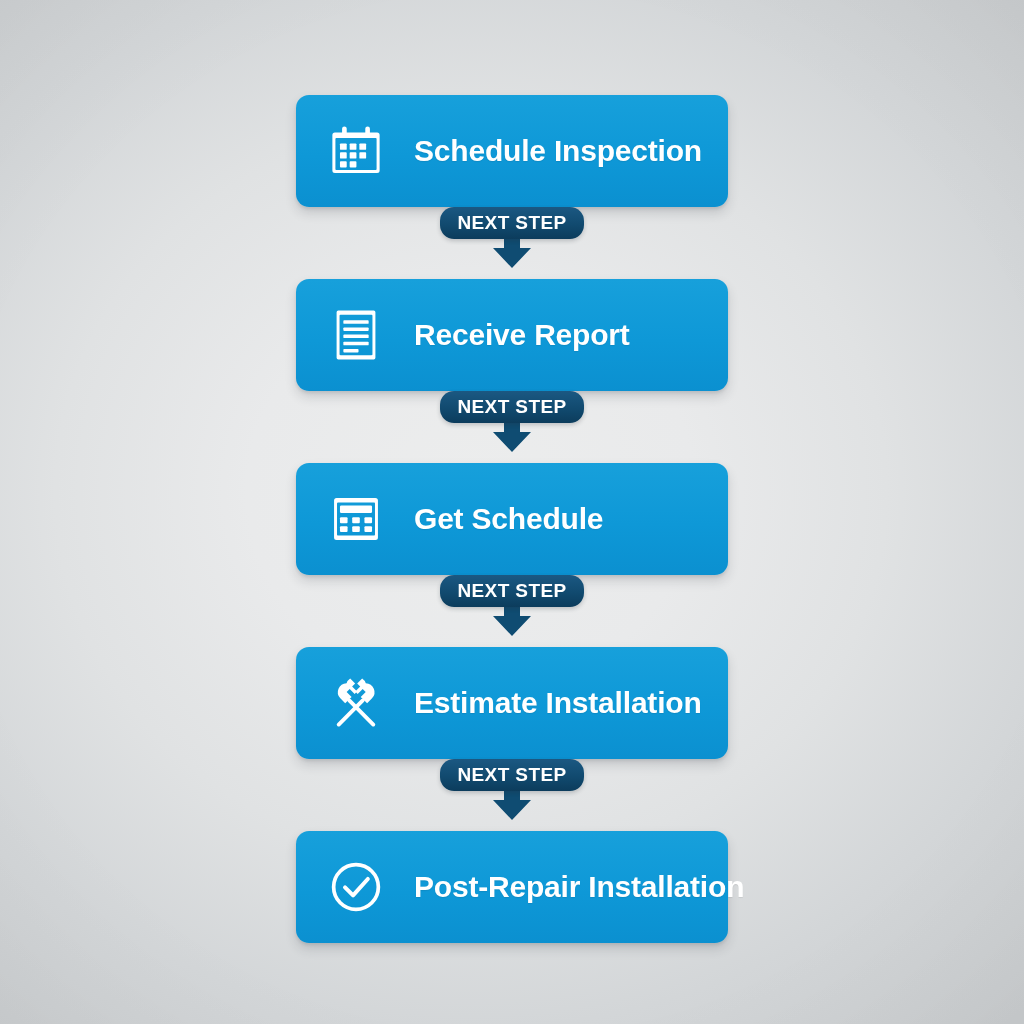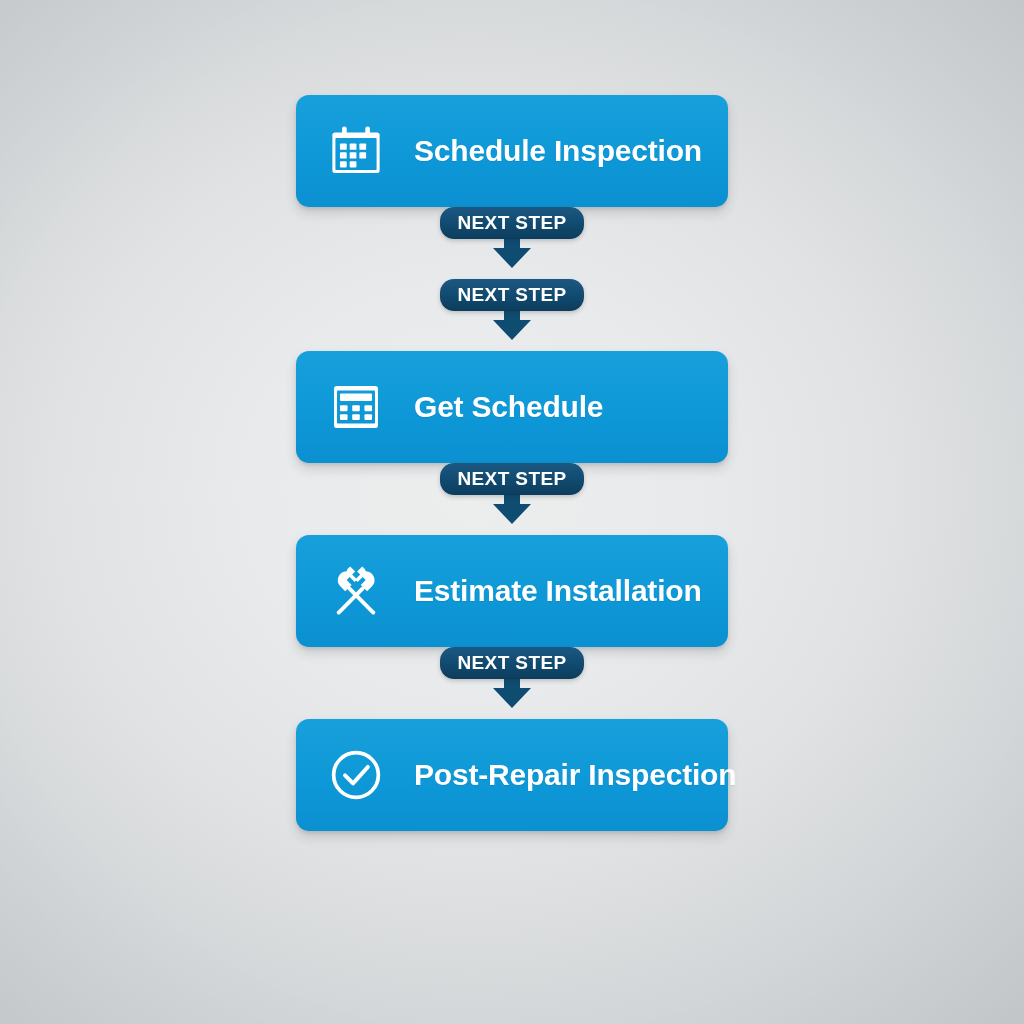--- a/index.html
+++ b/index.html
@@ -159,20 +159,35 @@
       <div class="connector-pill">
         <span>NEXT STEP</span>
       </div>
       <div class="connector-arrow">
         <svg width="56" height="34" viewBox="0 0 56 34" xmlns="http://www.w3.org/2000/svg">
           <path d="M20 0h16v12h11L28 32 9 12h11z" fill="#0f4c72"></path>
         </svg>
       </div>
     </div>
 
+    <div class="step">
+      <div class="step-icon">
+        <svg viewBox="0 0 64 64" xmlns="http://www.w3.org/2000/svg">
+          <g fill="#ffffff">
+            <path d="M11 3h42a2 2 0 0 1 2 2v54a2 2 0 0 1-2 2H11a2 2 0 0 1-2-2V5a2 2 0 0 1 2-2zm2.6 5a1.1 1.1 0 0 0-1.1 1.1v45.8c0 .61.49 1.1 1.1 1.1h36.8c.61 0 1.1-.49 1.1-1.1V9.1A1.1 1.1 0 0 0 50.4 8H13.6z"></path>
+            <rect x="17" y="14.5" width="30" height="4.2" rx="1"></rect>
+            <rect x="17" y="23" width="30" height="4.2" rx="1"></rect>
+            <rect x="17" y="31.5" width="30" height="4.2" rx="1"></rect>
+            <rect x="17" y="40" width="30" height="4.2" rx="1"></rect>
+            <rect x="17" y="48.5" width="18" height="4.2" rx="1"></rect>
+          </g>
+        </svg>
+      </div>
+      <div class="step-label">Receive Report</div>
+    </div>
 
     <div class="connector">
       <div class="connector-pill">
         <span>NEXT STEP</span>
       </div>
       <div class="connector-arrow">
         <svg width="56" height="34" viewBox="0 0 56 34" xmlns="http://www.w3.org/2000/svg">
           <path d="M20 0h16v12h11L28 32 9 12h11z" fill="#0f4c72"></path>
         </svg>
       </div>
@@ -234,17 +249,17 @@
       </div>
     </div>
 
     <div class="step">
       <div class="step-icon">
         <svg viewBox="0 0 64 64" xmlns="http://www.w3.org/2000/svg">
           <circle cx="32" cy="32" r="26.5" fill="none" stroke="#ffffff" stroke-width="4.4"></circle>
           <path d="M19 32.5 28.5 42 46 22.5" fill="none" stroke="#ffffff" stroke-width="4.8" stroke-linecap="round" stroke-linejoin="round"></path>
         </svg>
       </div>
-      <div class="step-label">Post-Repair Inspection</div>
+      <div class="step-label">Post-Repair Installation</div>
     </div>
 
   </div>
 </div>
 
 </body></html>

